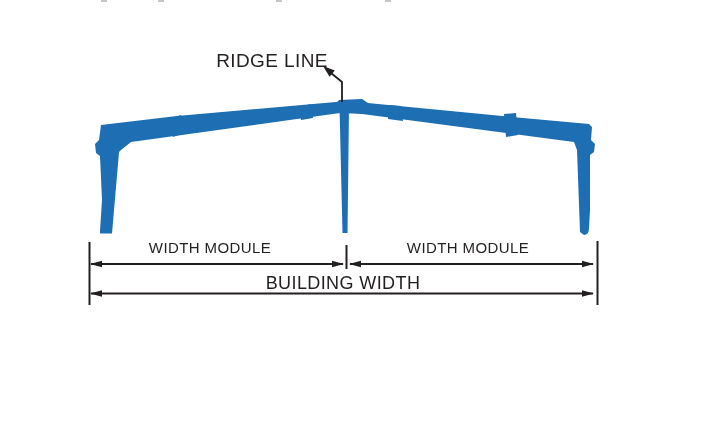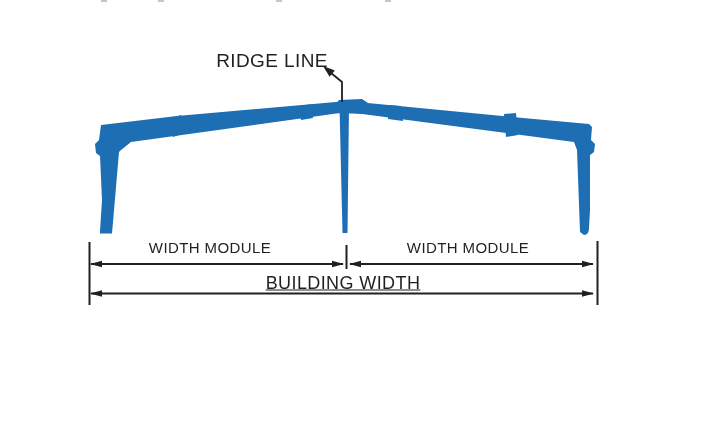--- a/index.html
+++ b/index.html
@@ -19,21 +19,21 @@
   .label{
     position:absolute;
     transform:translate(-50%,-50%);
     white-space:nowrap;
     color:var(--line_dark,#231f20);
     letter-spacing:.4px;
   }
   .lbl-ridge{left:272px;top:61px;font-size:19px;}
   .lbl-wm-left{left:210px;top:247px;font-size:15px;}
   .lbl-wm-right{left:468px;top:247px;font-size:15px;}
-  .lbl-bw{left:343px;top:283px;font-size:18px;text-decoration:underline;}
+  .lbl-bw{left:343px;top:283px;font-size:18px;}
   .title{
     position:absolute;
     left:343px;top:329px;
     transform:translate(-50%,-50%);
     white-space:nowrap;
     font-size:33px;
     color:var(--title_navy,#2e3192);
     letter-spacing:-0.3px;
   }
   .artifact{

